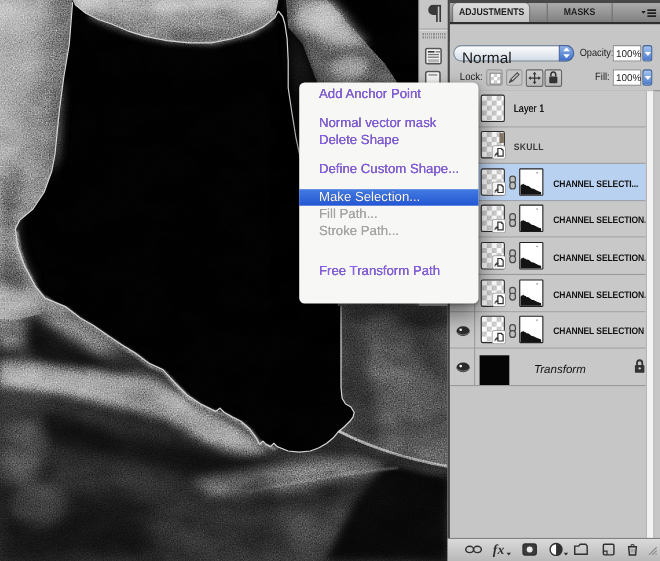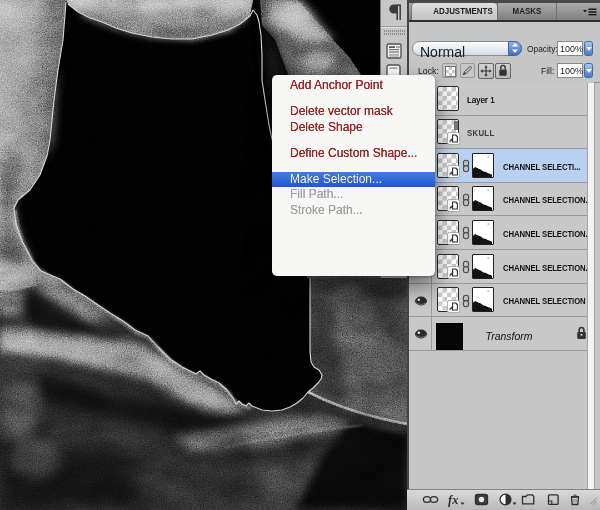--- a/index.html
+++ b/index.html
@@ -7,36 +7,36 @@
   #stage{position:absolute;left:0;top:0;width:600px;height:510px;overflow:hidden;}
   .abs{position:absolute;}
   
   #dock{position:absolute;left:380px;top:0;width:27px;height:278px;background:#c7c7c7;border-left:1px solid #7a7a7a;}
   
   #panel{position:absolute;left:407px;top:0;width:193px;height:510px;background:#c6c6c6;}
   #panel .ltxt{position:absolute;color:#1b1b1b;}
   .tabbar{position:absolute;left:2px;width:191px;height:17px;background:linear-gradient(#ababab,#808080);}
   .tab{position:absolute;top:0;height:17px;font-size:8.8px;font-weight:bold;color:#1d1d1d;line-height:17px;text-align:center;}
   .tab span{display:inline-block;transform:scaleX(0.9);}
-  .tab.active{background:linear-gradient(#dedede 0%,#cdcdcd 55%,#c3c3c3 100%);border-radius:4px 4px 0 0;box-shadow:0 0 0 1px rgba(90,90,90,0.55);padding-left:16px;}
+  .tab.active{background:linear-gradient(#dedede 0%,#cdcdcd 55%,#c3c3c3 100%);border-radius:4px 4px 0 0;box-shadow:0 0 0 1px rgba(90,90,90,0.55);}
   .pmenu{position:absolute;width:14px;height:8px;}
   
   .lrow{position:absolute;left:2px;width:184.5px;height:33.6px;background:#c8c8c8;border-bottom:1px solid #9a9a9a;box-sizing:border-box;}
   .lrow.sel{background:#b9d1f1;}
   .checker{background:#fff;background-image:linear-gradient(45deg,#c9c9c9 25%,transparent 25%,transparent 75%,#c9c9c9 75%),linear-gradient(45deg,#c9c9c9 25%,transparent 25%,transparent 75%,#c9c9c9 75%);background-size:9px 9px;background-position:0 0,4.5px 4.5px;}
   .thumb1{position:absolute;left:27.5px;top:3.5px;width:20px;height:23px;border:1.8px solid #2d2d2d;border-radius:2px;}
   .thumb2{position:absolute;left:62.5px;top:3.5px;width:20px;height:23px;border:1.8px solid #222;border-radius:1px;background:#fff;}
   .lname{position:absolute;color:#111;}
   .eye{position:absolute;left:4.5px;top:12px;width:14px;height:10px;}
   .badge{position:absolute;left:37.5px;top:16px;width:13px;height:13px;}
   .chain{position:absolute;left:53px;top:10px;width:8px;height:14px;}
   .chname{left:94px;top:12.5px;font-size:8.6px;font-weight:bold;transform:scaleX(0.9);transform-origin:0 0;white-space:nowrap;letter-spacing:-0.1px;}
   
   #ctxmenu{position:absolute;left:272px;top:74.5px;width:163px;height:201px;background:#f7f7f6;border-radius:5px;box-shadow:0 10px 22px rgba(0,0,0,0.5),0 1px 3px rgba(0,0,0,0.3);z-index:50;}
-  .mi{height:15.6px;line-height:15.6px;padding-left:18px;font-size:12px;color:#b91c1c;white-space:nowrap;text-shadow:0 0 0.45px rgba(20,20,20,0.85);}
+  .mi{height:15.6px;line-height:15.6px;padding-left:18px;font-size:12px;color:#8b5cf6;white-space:nowrap;text-shadow:0 0 0.45px rgba(20,20,20,0.85);}
   .mi.dis{color:#a2a2a2;text-shadow:0 0 0.45px rgba(150,150,150,0.8);}
   .mi.hl{background:linear-gradient(#437be2,#2256d3);color:#fff;}
   .msep{height:10.4px;}
 </style>
 </head>
 <body>
 <div id="stage">
   <svg class="abs" style="left:0;top:0" width="407" height="510" viewBox="0 0 407 510">
     <defs>
       <linearGradient id="lgL" x1="0" y1="0" x2="1" y2="0">
@@ -401,24 +401,25 @@
         <g stroke="#8a8a8a" stroke-width="1">
           <path d="M183,14.5 L190,7.5 M186,14.5 L190,10.5 M189,14.5 L190,13.5"></path>
         </g>
       </svg>
     </div>
   </div>
   <div id="ctxmenu">
     <div style="height:3.6px;"></div>
     <div class="mi">Add Anchor Point</div>
     <div class="msep"></div>
-    <div class="mi">Delete vector mask</div>
+    <div class="mi">Normal vector mask</div>
     <div class="mi">Delete Shape</div>
     <div class="msep"></div>
     <div class="mi">Define Custom Shape...</div>
     <div class="msep"></div>
     <div class="mi hl">Make Selection...</div>
     <div class="mi dis">Fill Path...</div>
     <div class="mi dis">Stroke Path...</div>
     <div class="msep"></div>
     <div class="msep"></div>
+    <div class="mi">Free Transform Path</div>
   </div>
 </div>
 
 </body></html>

